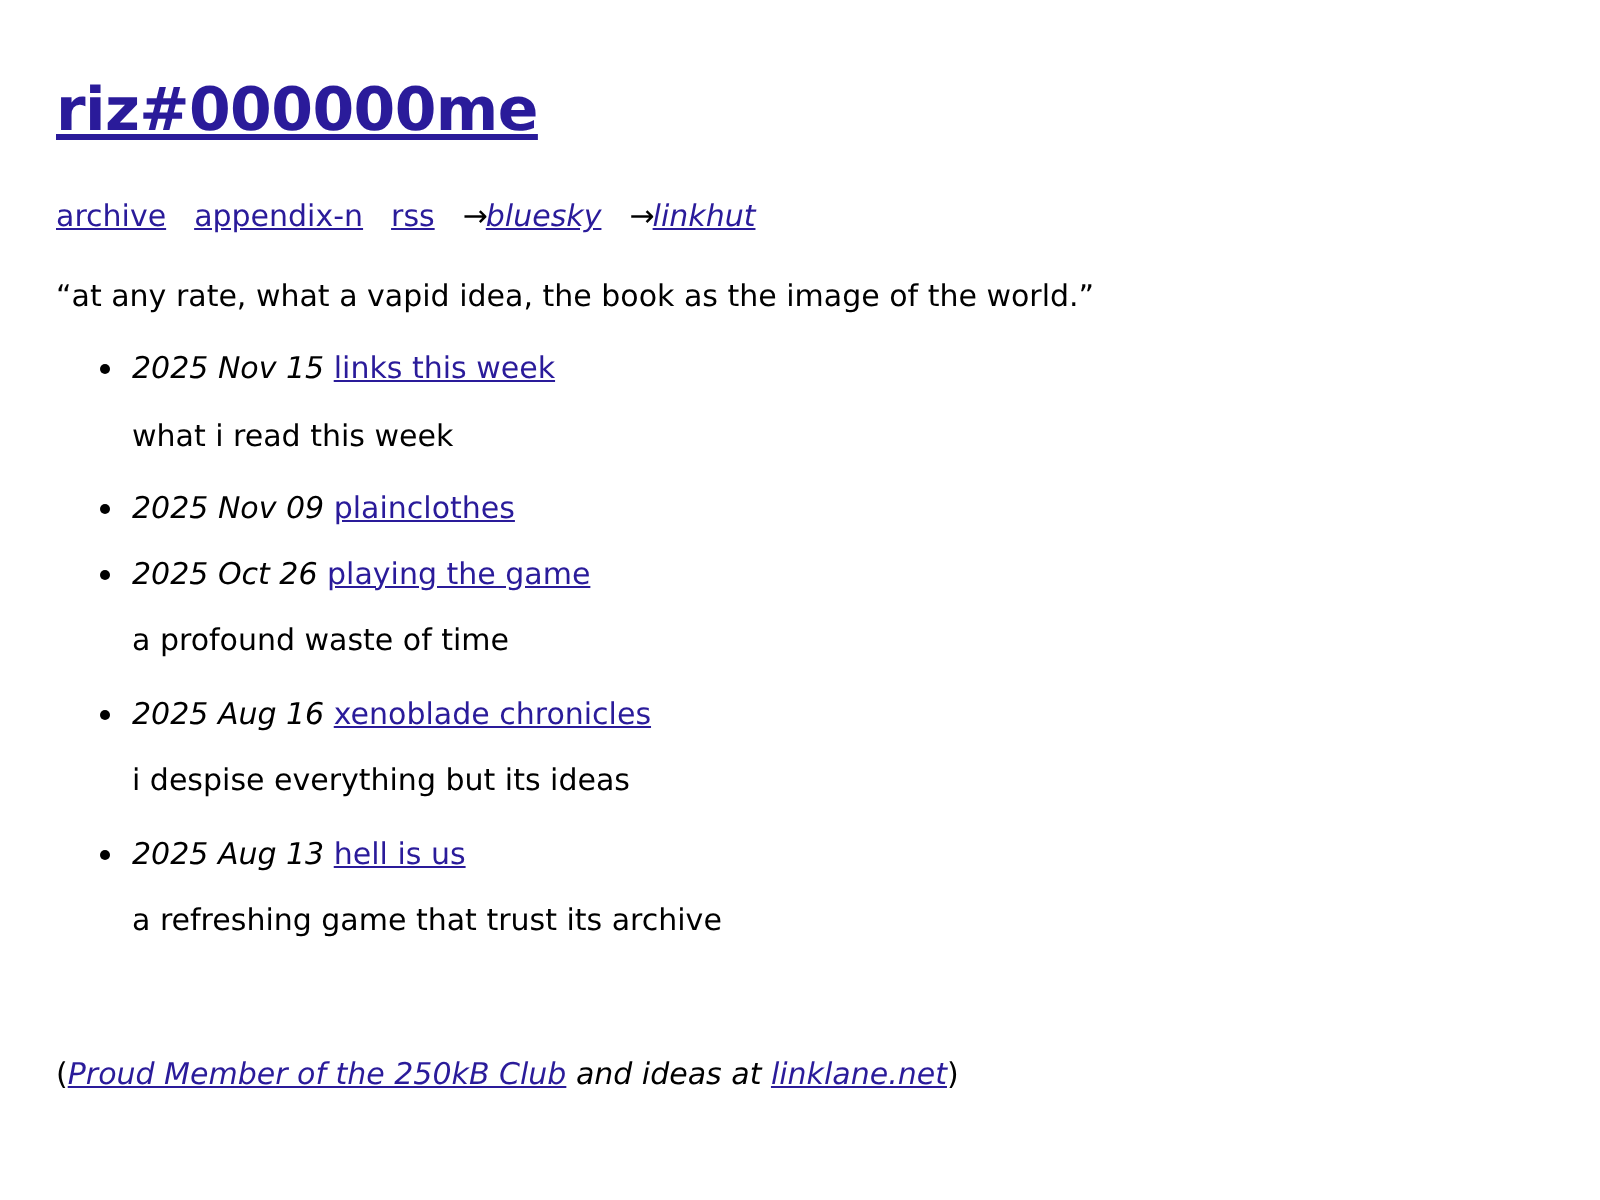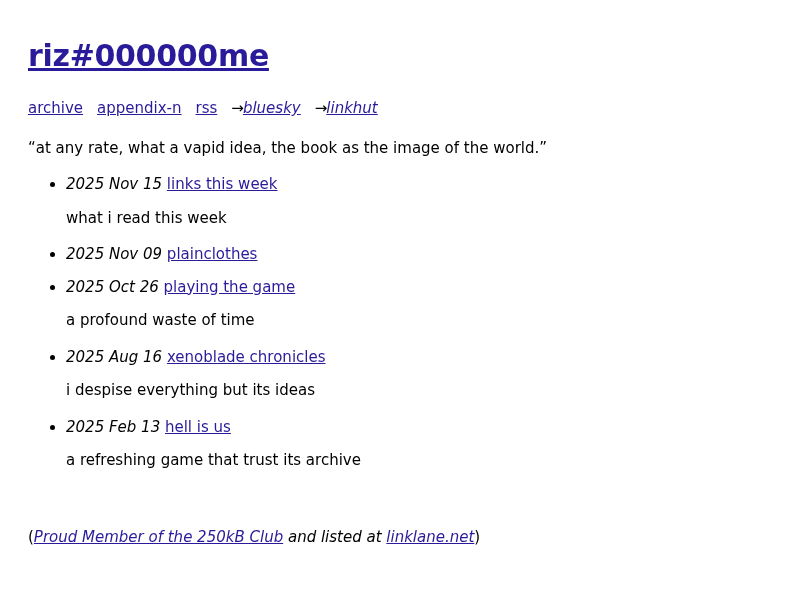--- a/index.html
+++ b/index.html
@@ -140,22 +140,22 @@
     </li>
     <li>
       <div class="post-head">
         <span class="post-date">2025 Aug 16</span>
         <a href="#" class="post-link">xenoblade chronicles</a>
       </div>
       <div class="post-desc">i despise everything but its ideas</div>
     </li>
     <li>
       <div class="post-head">
-        <span class="post-date">2025 Feb 13</span>
+        <span class="post-date">2025 Aug 13</span>
         <a href="#" class="post-link">hell is us</a>
       </div>
       <div class="post-desc">a refreshing game that trust its archive</div>
     </li>
   </ul>
 
-  <p class="footer-note"><span>(</span><a href="#">Proud Member of the 250kB Club</a><span class="plain"> and listed at </span><a href="#">linklane.net</a><span>)</span></p>
+  <p class="footer-note"><span>(</span><a href="#">Proud Member of the 250kB Club</a><span class="plain"> and ideas at </span><a href="#">linklane.net</a><span>)</span></p>
 
 </div>
 
 </body></html>

